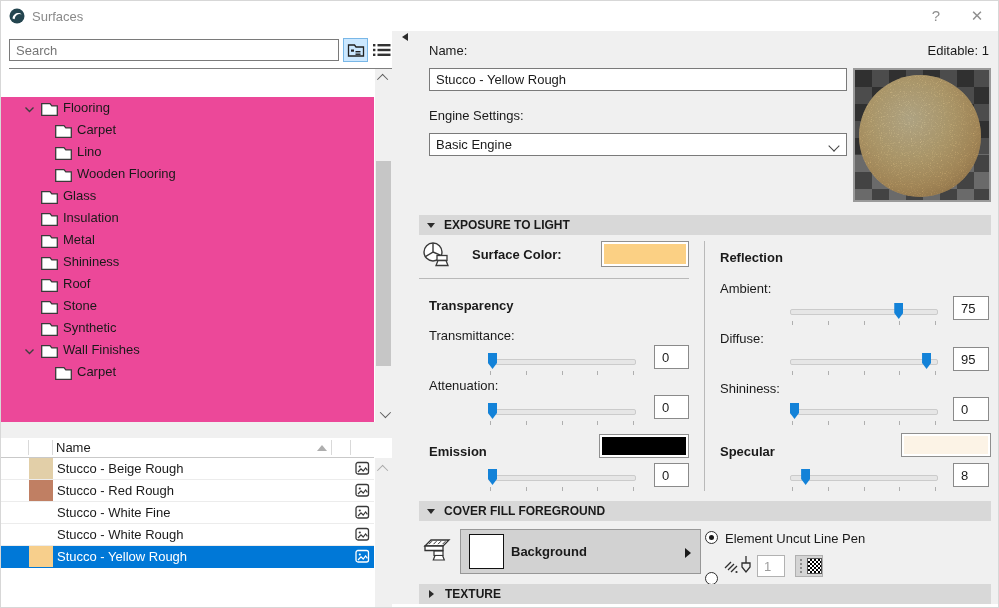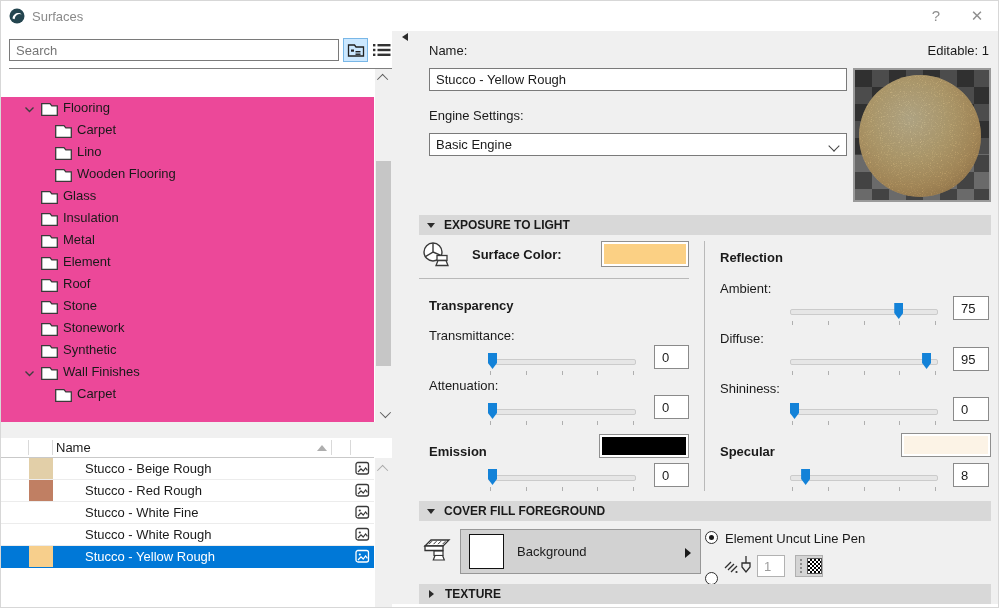--- a/index.html
+++ b/index.html
@@ -31,21 +31,21 @@
   .chv.lite{border-color:#a9a9a9;}
   
   .gapstrip{left:0;top:421px;width:391px;height:16px;background:#f0f0f0;}
   .slist{left:0;top:437px;width:373px;height:171px;background:#fff;}
   .slist-header{position:relative;height:19px;border-bottom:1px solid #c9c9c9;line-height:19px;}
   .hsep{position:absolute;top:2px;width:1px;height:15px;background:#d9d9d9;}
   .sort-tri{position:absolute;left:316px;top:7px;width:0;height:0;border-left:5px solid transparent;border-right:5px solid transparent;border-bottom:6px solid #aeaeae;}
   .srow{position:relative;height:21px;line-height:21px;border-bottom:1px solid #ececec;display:flex;}
   .srow .c1{width:28px;}
   .srow .sw{width:24px;}
-  .srow .nm{flex:1;padding-left:4px;overflow:hidden;white-space:nowrap;margin-left:28px;}
+  .srow .nm{flex:1;padding-left:4px;overflow:hidden;white-space:nowrap;}
   .srow .ic{width:23px;display:flex;align-items:center;justify-content:center;color:#3a3a3a;}
   .srow.selected{background:#0078d7;color:#fff;border-bottom-color:#0078d7;}
   .srow.selected .ic{color:#fff;}
   
   .rpanel{left:391px;top:30px;width:608px;height:573px;background:#f0f0f0;}
   .whitebottom{left:391px;top:603px;width:608px;height:5px;background:#fff;}
   .splitter-arrow{left:401px;top:32px;width:0;height:0;border-top:4px solid transparent;border-bottom:4px solid transparent;border-right:6px solid #2b2b2b;}
   .lbl{white-space:nowrap;}
   .bold{font-weight:bold;}
   .field{background:#fff;border:1px solid #7a7a7a;font:13px "Liberation Sans",sans-serif;color:#1a1a1a;padding:0 6px;outline:none;}
@@ -60,21 +60,21 @@
   
   .slider{height:26px;}
   .sl-track{position:absolute;left:0;right:0;top:8px;height:4px;background:#e6e6e6;border:1px solid #cbcbcb;border-radius:2px;}
   .sl-handle{position:absolute;top:2px;width:9px;height:16px;background:#1382d8;clip-path:polygon(0 0,100% 0,100% 62%,50% 100%,0 62%);}
   .sl-ticks{position:absolute;left:2px;right:2px;top:20px;display:flex;justify-content:space-between;}
   .sl-ticks i{width:1px;height:4px;background:#afafaf;}
   .valbox{background:#fff;border:1px solid #8a8a8a;font:13px "Liberation Sans",sans-serif;padding:0 0 0 7px;color:#1a1a1a;outline:none;}
   
   .filldrop{left:459px;top:528px;width:241px;height:45px;background:#d2d2d2;border:1px solid #979797;display:flex;align-items:center;}
   .fillswatch{width:33px;height:33px;background:#fff;border:1.5px solid #111;margin-left:8px;}
-  .filllabel{margin-left:13px;}
+  .filllabel{margin-left:7px;font-weight:bold;}
   .fill-arrow{position:absolute;right:9px;top:18px;width:0;height:0;border-top:5px solid transparent;border-bottom:5px solid transparent;border-left:6px solid #1a1a1a;}
   .radio{width:13px;height:13px;border:1px solid #2f2f2f;border-radius:50%;background:#fff;position:relative;}
   .radio.on::after{content:"";position:absolute;left:3px;top:3px;width:5px;height:5px;border-radius:50%;background:#1a1a1a;}
   .peninput{color:#9c9c9c;border:1px solid #b2b2b2;background:#fff;font:13px "Liberation Sans",sans-serif;padding:0 0 0 6px;outline:none;}
   .penbtn{background:#d4d4d4;border:1px solid #b0b0b0;display:flex;align-items:center;}
   .penbtn .dots{width:0;height:14px;border-left:2px dotted #8a8a8a;margin-left:4px;}
   .penbtn .hatch{width:14px;height:14px;margin-left:5px;background:conic-gradient(#000 25%,#fff 0 50%,#000 0 75%,#fff 0) 0 0/4px 4px;border:1px solid #555;}
 </style>
 </head>
 <body>
@@ -155,39 +155,33 @@
       <div class="tree-row">
         <span class="folder-ico" style="left:40px"><svg width="17" height="14" viewBox="0 0 17 14">
             <path d="M0.7 13.3 V1.7 h8.3 l1.8 2.2 h5.5 v9.4 z" fill="#fff" stroke="#3a3a3a" stroke-width="1.3"></path>
           </svg></span>
         <span class="tree-text" style="left:62px">Metal</span>
       </div>
       <div class="tree-row">
         <span class="folder-ico" style="left:40px"><svg width="17" height="14" viewBox="0 0 17 14">
             <path d="M0.7 13.3 V1.7 h8.3 l1.8 2.2 h5.5 v9.4 z" fill="#fff" stroke="#3a3a3a" stroke-width="1.3"></path>
           </svg></span>
-        <span class="tree-text" style="left:62px">Element</span>
+        <span class="tree-text" style="left:62px">Shininess</span>
       </div>
       <div class="tree-row">
         <span class="folder-ico" style="left:40px"><svg width="17" height="14" viewBox="0 0 17 14">
             <path d="M0.7 13.3 V1.7 h8.3 l1.8 2.2 h5.5 v9.4 z" fill="#fff" stroke="#3a3a3a" stroke-width="1.3"></path>
           </svg></span>
         <span class="tree-text" style="left:62px">Roof</span>
       </div>
       <div class="tree-row">
         <span class="folder-ico" style="left:40px"><svg width="17" height="14" viewBox="0 0 17 14">
             <path d="M0.7 13.3 V1.7 h8.3 l1.8 2.2 h5.5 v9.4 z" fill="#fff" stroke="#3a3a3a" stroke-width="1.3"></path>
           </svg></span>
         <span class="tree-text" style="left:62px">Stone</span>
-      </div>
-      <div class="tree-row">
-        <span class="folder-ico" style="left:40px"><svg width="17" height="14" viewBox="0 0 17 14">
-            <path d="M0.7 13.3 V1.7 h8.3 l1.8 2.2 h5.5 v9.4 z" fill="#fff" stroke="#3a3a3a" stroke-width="1.3"></path>
-          </svg></span>
-        <span class="tree-text" style="left:62px">Stonework</span>
       </div>
       <div class="tree-row">
         <span class="folder-ico" style="left:40px"><svg width="17" height="14" viewBox="0 0 17 14">
             <path d="M0.7 13.3 V1.7 h8.3 l1.8 2.2 h5.5 v9.4 z" fill="#fff" stroke="#3a3a3a" stroke-width="1.3"></path>
           </svg></span>
         <span class="tree-text" style="left:62px">Synthetic</span>
       </div>
       <div class="tree-row">
         <span class="chev"><svg width="11" height="11" viewBox="0 0 11 11">
             <path d="M1.5 3.5 l4 4 4-4" fill="none" stroke="#3f3f3f" stroke-width="1.4"></path>

